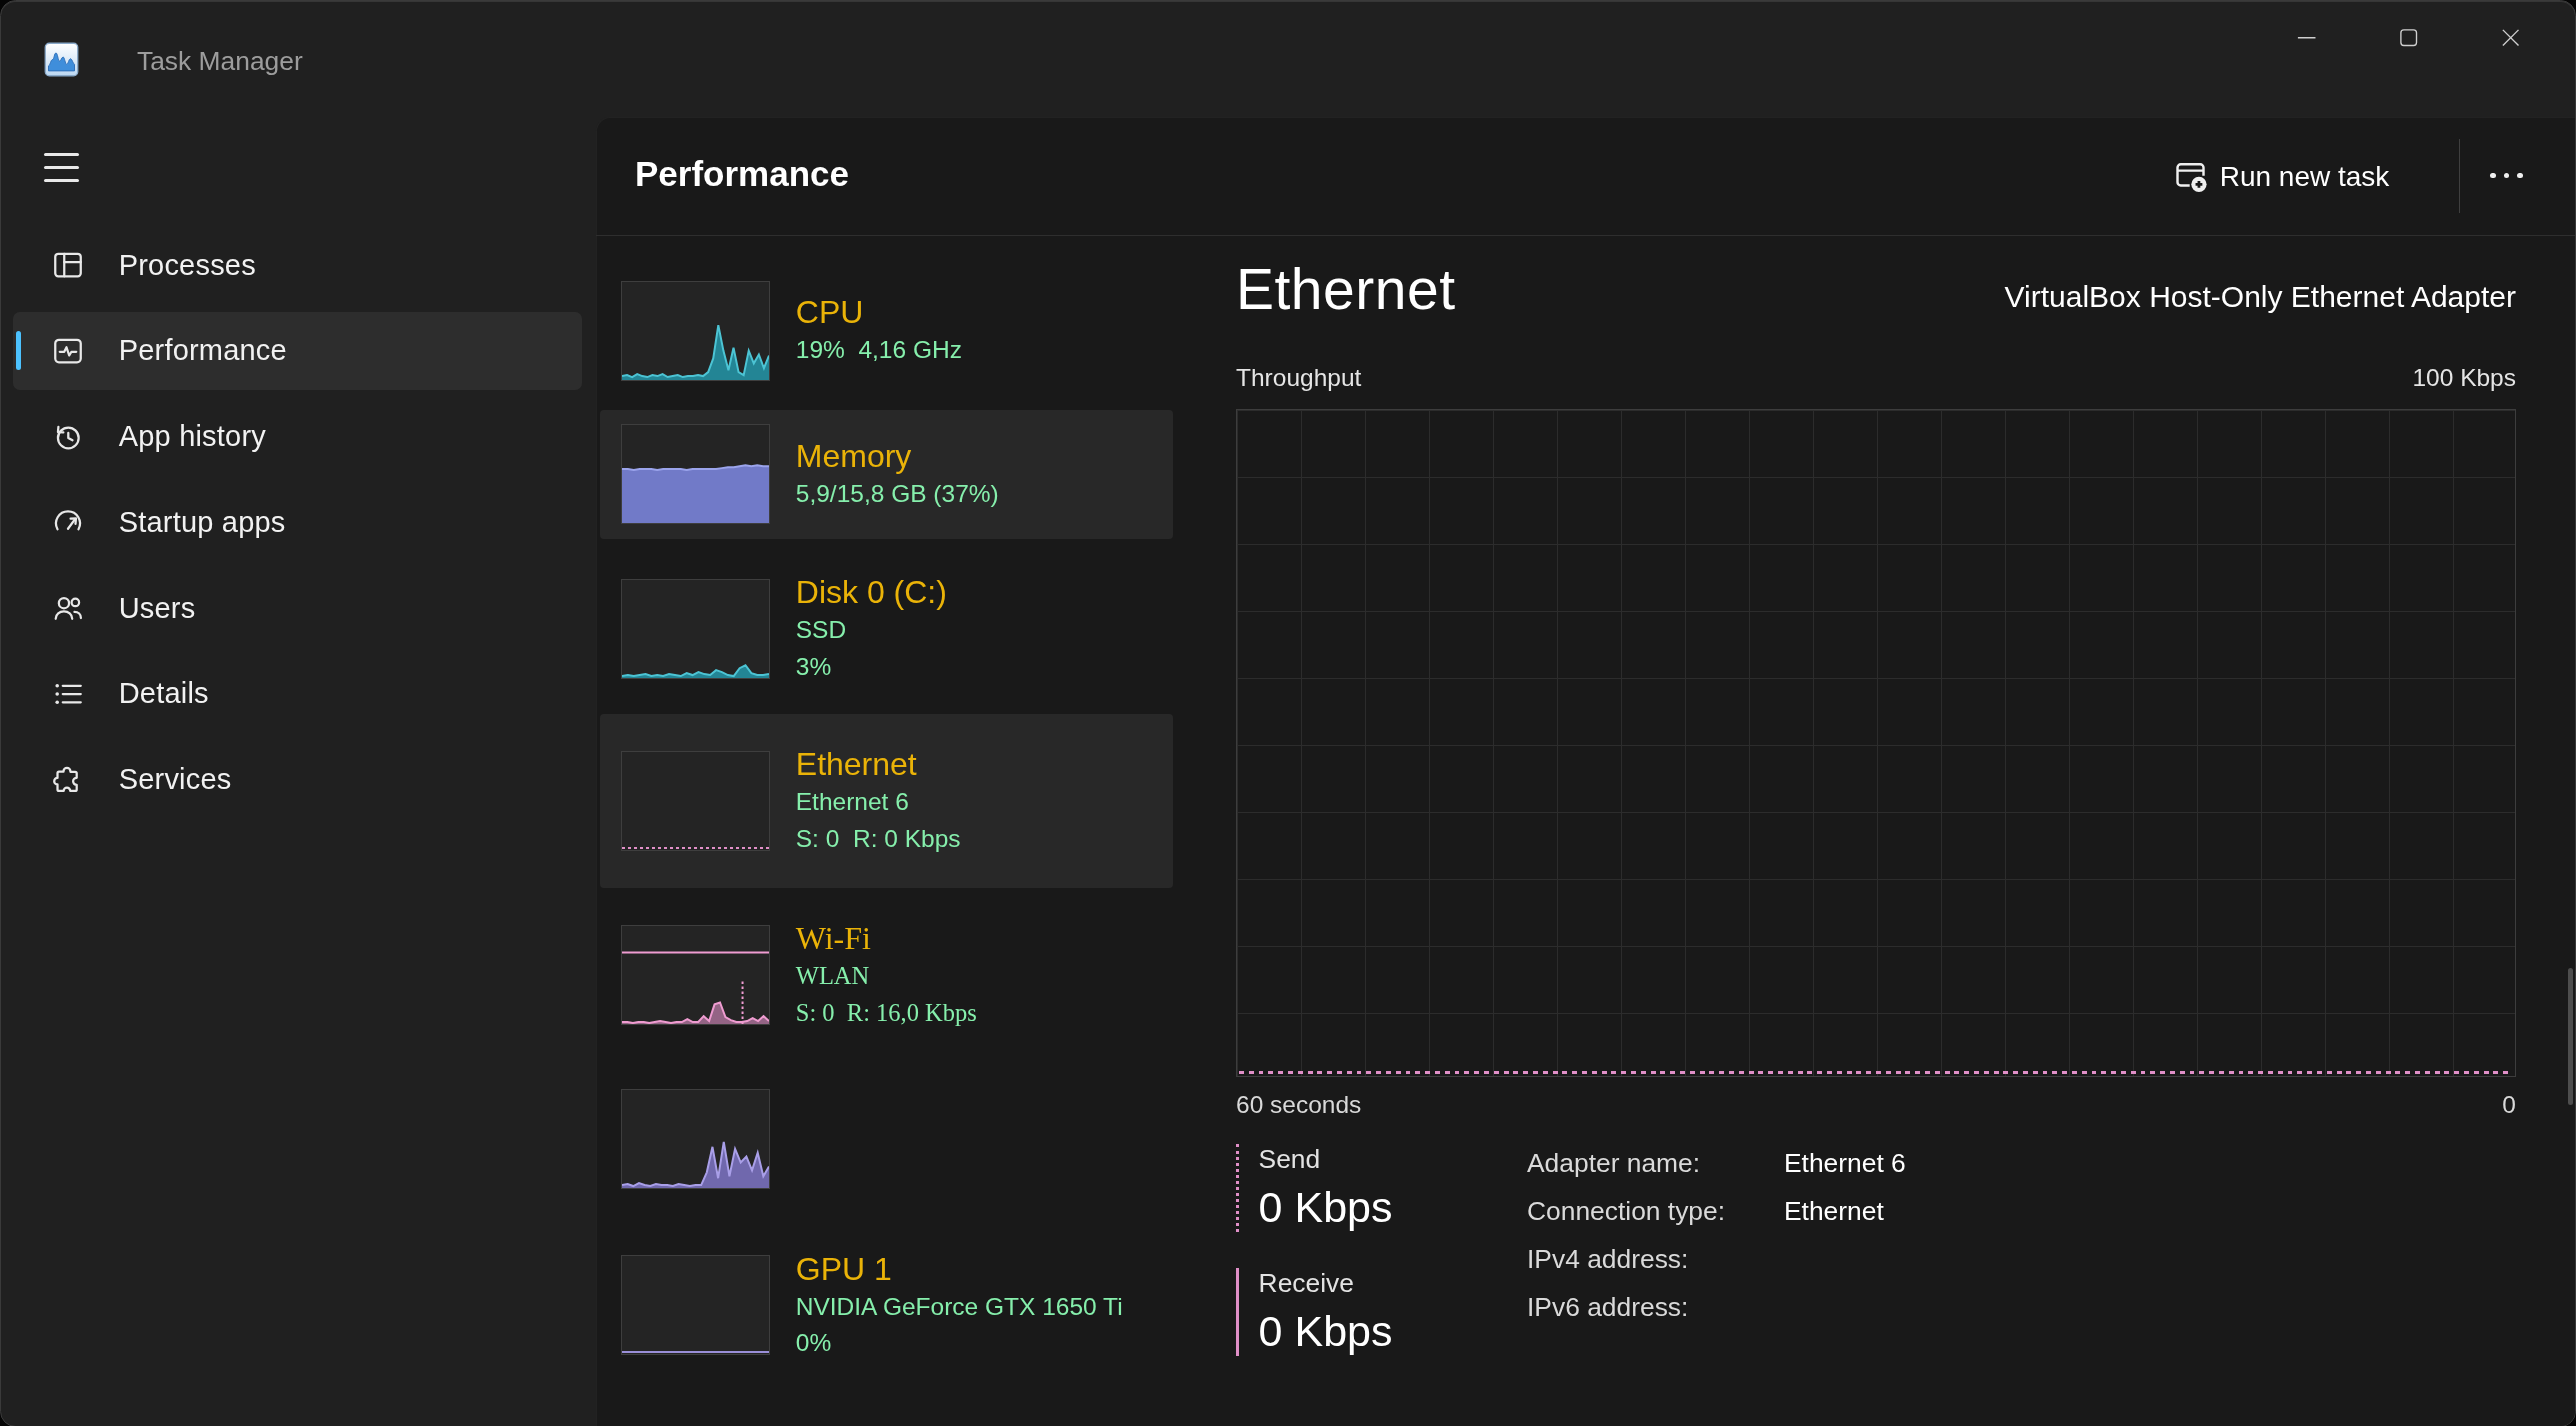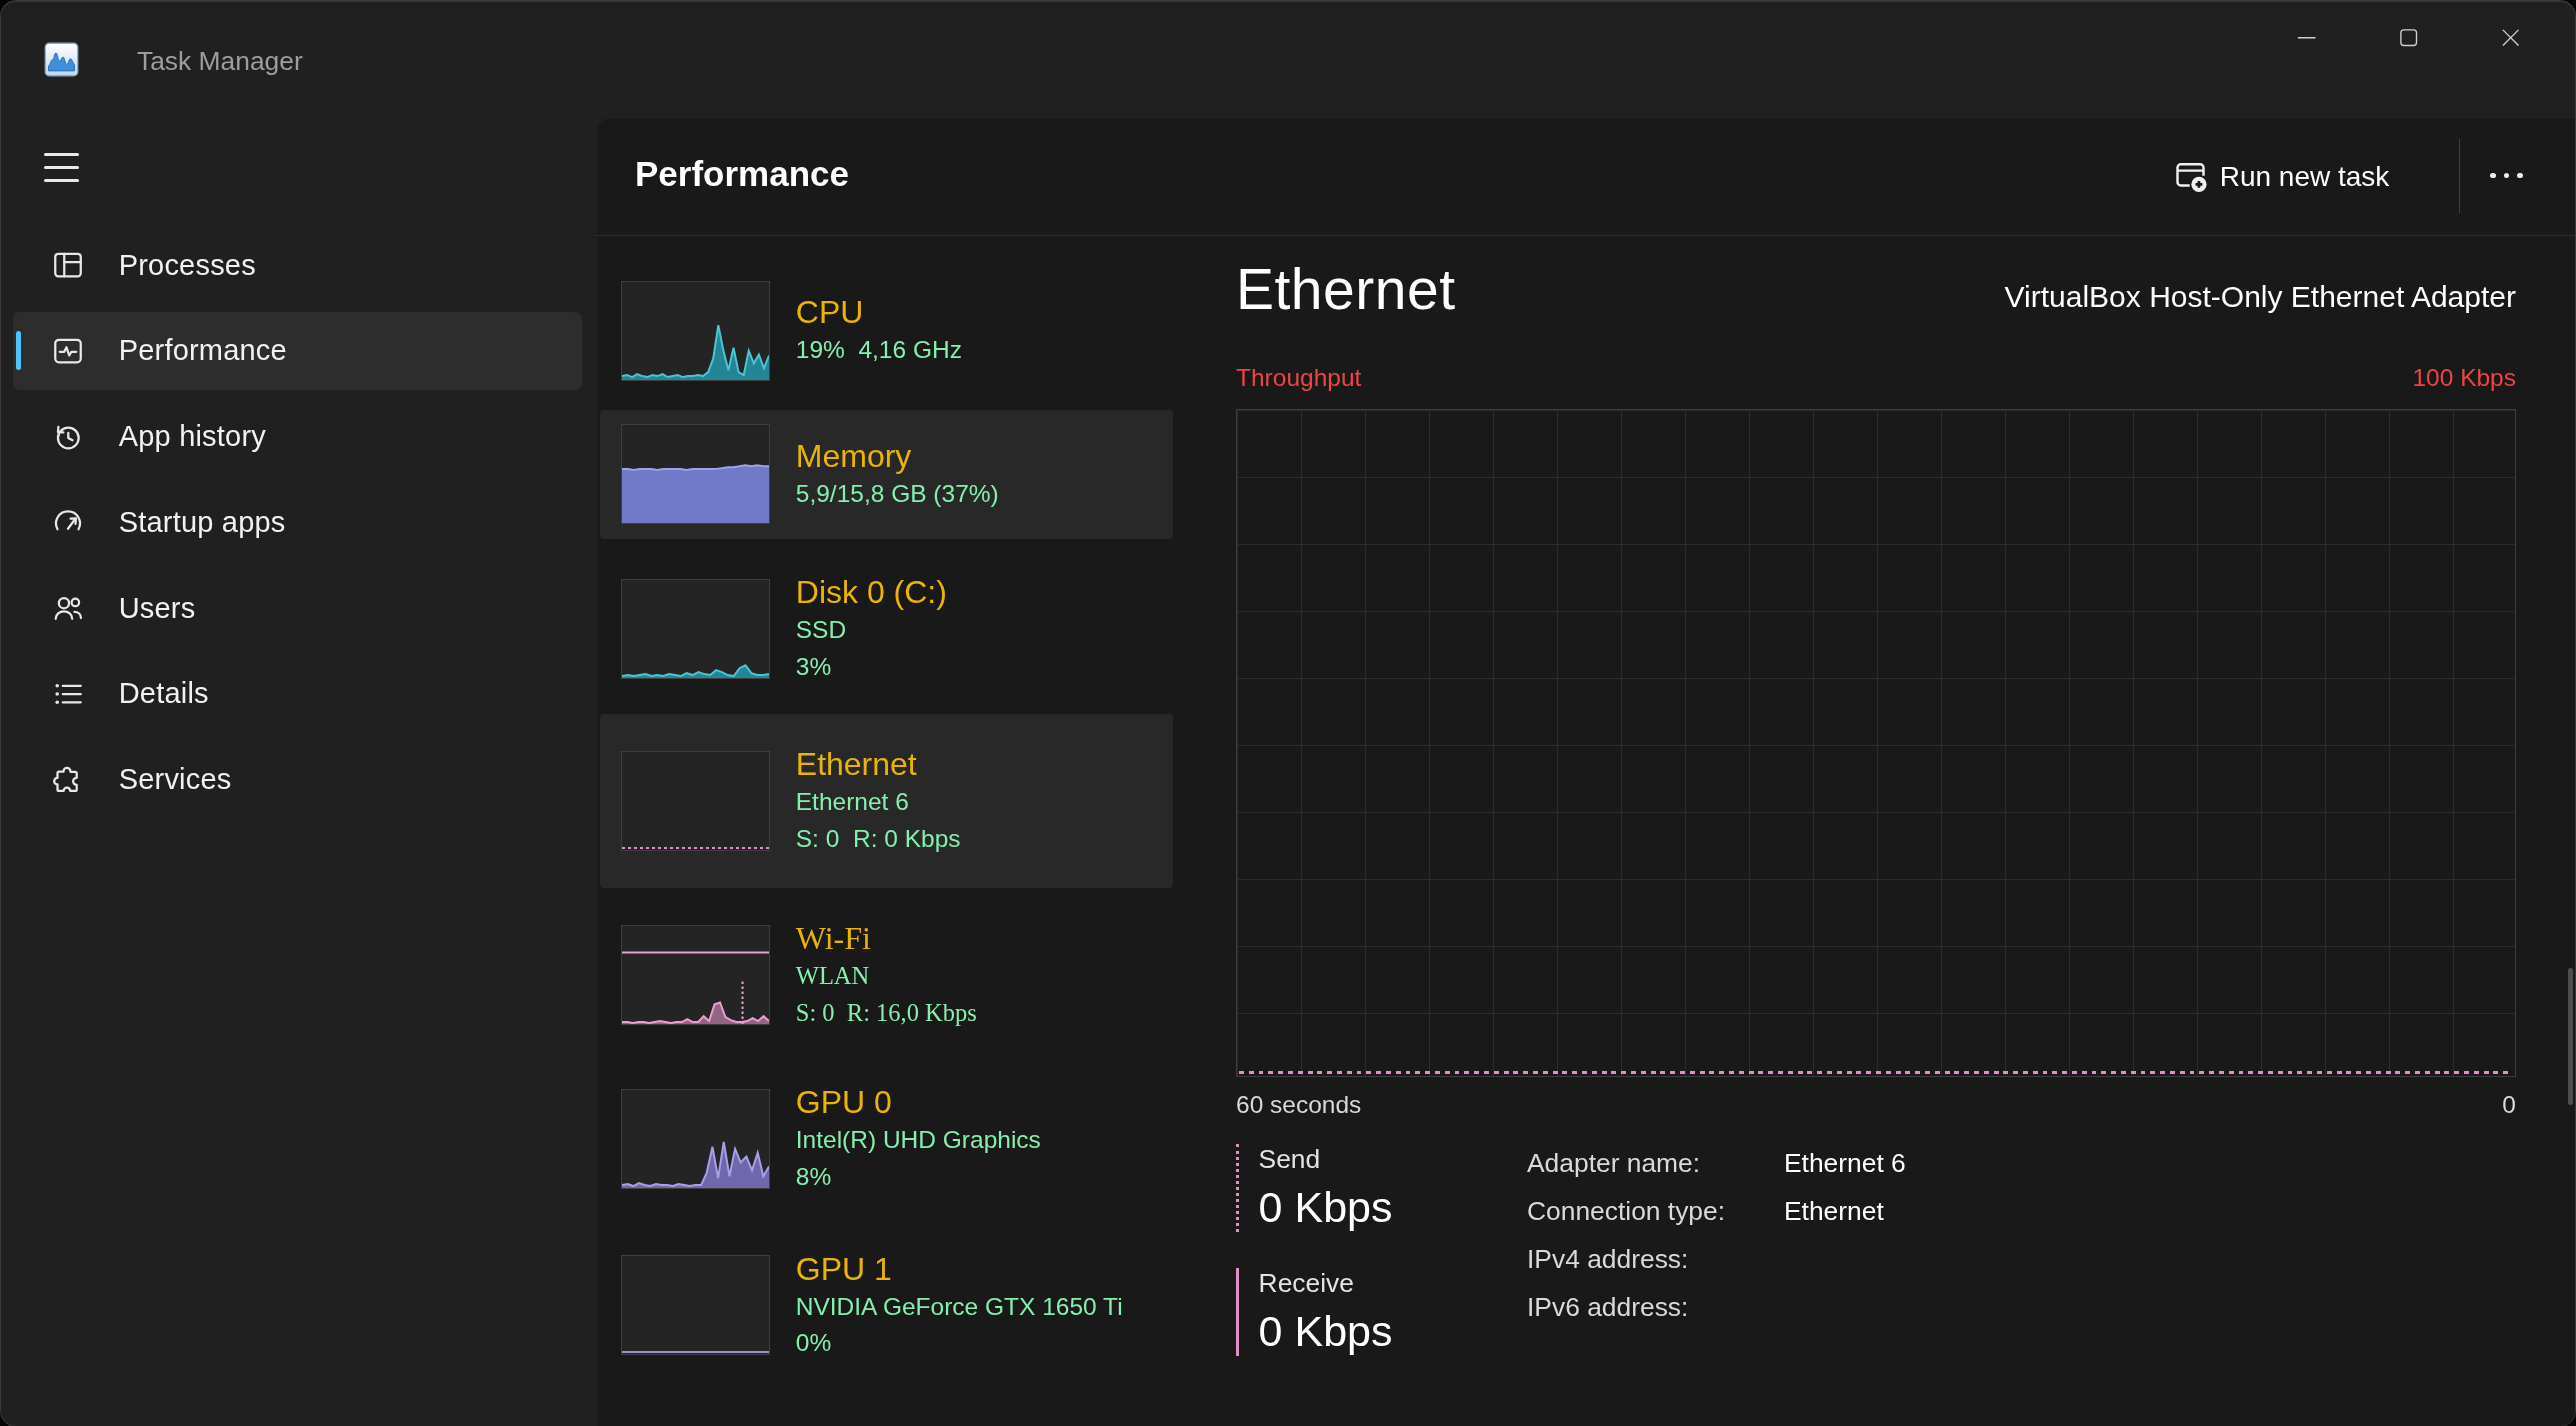--- a/index.html
+++ b/index.html
@@ -52,21 +52,21 @@
   .row-text { margin-left:25.4px; }
   .row-title { font-size:32px; color:#eab308; line-height:1.25; }
   .row-sub { font-size:24.5px; color:#86efac; line-height:1.5; white-space:pre; }
 
   
   .detail { position:absolute; left:640px; top:0; width:1280px; height:100%; }
   .detail-titlerow { position:absolute; left:0; top:139px; width:100%; display:flex; justify-content:space-between; align-items:flex-end; }
   .detail-title { font-size:57px; font-weight:400; color:#ffffff; letter-spacing:0.5px; }
   .detail-adapter { font-size:30px; color:#ffffff; padding-bottom:7.8px; }
   .scale-row { position:absolute; left:0; top:247px; width:100%; display:flex; justify-content:space-between; }
-  .scale-row span { font-size:24.5px; color:#ef4444; }
+  .scale-row span { font-size:24.5px; color:#e5e5e5; }
   .chart { position:absolute; left:0; top:292px; width:1280px; height:668px; border:1px solid #3d3d3d;
            background-image: linear-gradient(to right, #2c2c2c 1px, transparent 1px),
                              linear-gradient(to bottom, #2c2c2c 1px, transparent 1px);
            background-size: 64px 100%, 100% 67px; }
   .chart-baseline { position:absolute; left:2px; right:2px; bottom:2px; height:2.9px;
            background: repeating-linear-gradient(to right, var(--net,#e08fc7) 0 4.9px, transparent 4.9px 9.8px); }
   .axis-row { position:absolute; left:0; top:974px; width:100%; display:flex; justify-content:space-between; }
   .axis-row span { font-size:24.5px; color:#d9d9d9; }
   .legend-send { position:absolute; left:0; top:1027px; border-left:3.9px dotted var(--net,#e08fc7); padding-left:19.6px; }
   .legend-recv { position:absolute; left:0; top:1151px; border-left:3.9px solid var(--net,#e08fc7); padding-left:19.6px; }
@@ -293,25 +293,20 @@
         </div>
       </div>
 
       <div class="perf-row r-gpu0">
         <div class="thumb">
               <svg viewBox="0 0 100 100" preserveAspectRatio="none">
                 <polygon points="0.00,97.00 3.85,96.00 7.69,98.00 11.54,95.00 15.38,97.00 19.23,98.00 23.08,96.00 26.92,97.00 30.77,97.00 34.62,98.00 38.46,96.00 42.31,97.00 46.15,98.00 50.00,97.00 53.85,97.00 57.69,84.00 61.54,58.00 65.38,90.00 69.23,53.00 73.08,88.00 76.92,60.00 80.77,74.00 84.62,68.00 88.46,82.00 92.31,64.00 96.15,88.00 100.00,78.00 100,100 0,100" fill="#8379cf" fill-opacity="0.8"></polygon>
                 <polyline points="0.00,97.00 3.85,96.00 7.69,98.00 11.54,95.00 15.38,97.00 19.23,98.00 23.08,96.00 26.92,97.00 30.77,97.00 34.62,98.00 38.46,96.00 42.31,97.00 46.15,98.00 50.00,97.00 53.85,97.00 57.69,84.00 61.54,58.00 65.38,90.00 69.23,53.00 73.08,88.00 76.92,60.00 80.77,74.00 84.62,68.00 88.46,82.00 92.31,64.00 96.15,88.00 100.00,78.00" fill="none" stroke="#a99fe8" stroke-width="2" vector-effect="non-scaling-stroke"></polyline>
               </svg>
             </div>
-        <div class="row-text">
-          <div class="row-title">GPU 0</div>
-          <div class="row-sub">Intel(R) UHD Graphics</div>
-          <div class="row-sub">8%</div>
-        </div>
       </div>
 
       <div class="perf-row r-gpu1">
         <div class="thumb">
               <svg viewBox="0 0 100 100" preserveAspectRatio="none">
                 <polyline points="0.00,98.00 4.00,98.00 8.00,98.00 12.00,98.00 16.00,98.00 20.00,98.00 24.00,98.00 28.00,98.00 32.00,98.00 36.00,98.00 40.00,98.00 44.00,98.00 48.00,98.00 52.00,98.00 56.00,98.00 60.00,98.00 64.00,98.00 68.00,98.00 72.00,98.00 76.00,98.00 80.00,98.00 84.00,98.00 88.00,98.00 92.00,98.00 96.00,98.00 100.00,98.00" fill="none" stroke="#9a8fd8" stroke-width="2" vector-effect="non-scaling-stroke"></polyline>
               </svg>
             </div>
         <div class="row-text">
           <div class="row-title">GPU 1</div>

